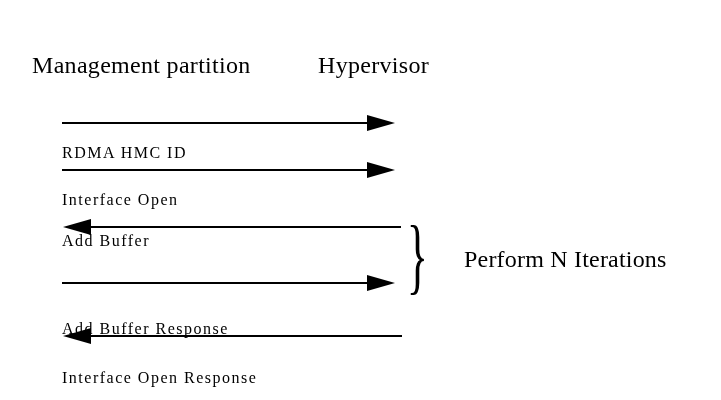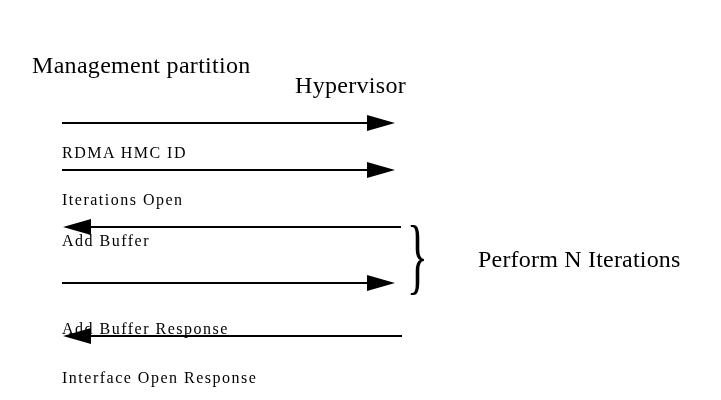--- a/index.html
+++ b/index.html
@@ -17,21 +17,21 @@
     overflow: hidden;
   }
   .participant {
     position: absolute;
     top: 52px;
     font-size: 24px;
     letter-spacing: 0.3px;
     white-space: nowrap;
   }
   .participant.mgmt { left: 32px; }
-  .participant.hyp  { left: 295px; margin-top: 20px; }
+  .participant.hyp  { left: 318px; }
 
   .msg-label {
     position: absolute;
     left: 62px;
     width: 370px;
     text-align: left;
     font-size: 16px;
     line-height: 25px;
     letter-spacing: 1.5px;
     white-space: nowrap;
@@ -64,21 +64,21 @@
   }
   .brace-glyph {
     display: inline-block;
     font-size: 52px;
     line-height: 52px;
     transform: scale(0.85, 1.62);
     transform-origin: center center;
   }
   .iteration-note {
     position: absolute;
-    left: 478px;
+    left: 464px;
     top: 246px;
     font-size: 24px;
     letter-spacing: 0.2px;
     white-space: nowrap;
   }
 </style>
 </head>
 <body>
 
 <div class="canvas">
@@ -87,21 +87,21 @@
 
   <div class="participant hyp">Hypervisor</div>
 
   <div class="message">
     <div class="msg-label" style="top:96px">RDMA HMC ID</div>
     <div class="shaft" style="left:62px; top:122px; width:306px"></div>
     <div class="head right" style="left:367px; top:115px"></div>
   </div>
 
   <div class="message">
-    <div class="msg-label" style="top:143px">Iterations Open</div>
+    <div class="msg-label" style="top:143px">Interface Open</div>
     <div class="shaft" style="left:62px; top:169px; width:306px"></div>
     <div class="head right" style="left:367px; top:162px"></div>
   </div>
 
   <div class="message">
     <div class="msg-label" style="top:184px">Add Buffer</div>
     <div class="head left" style="left:63px; top:219px"></div>
     <div class="shaft" style="left:90px; top:226px; width:311px"></div>
   </div>
 

